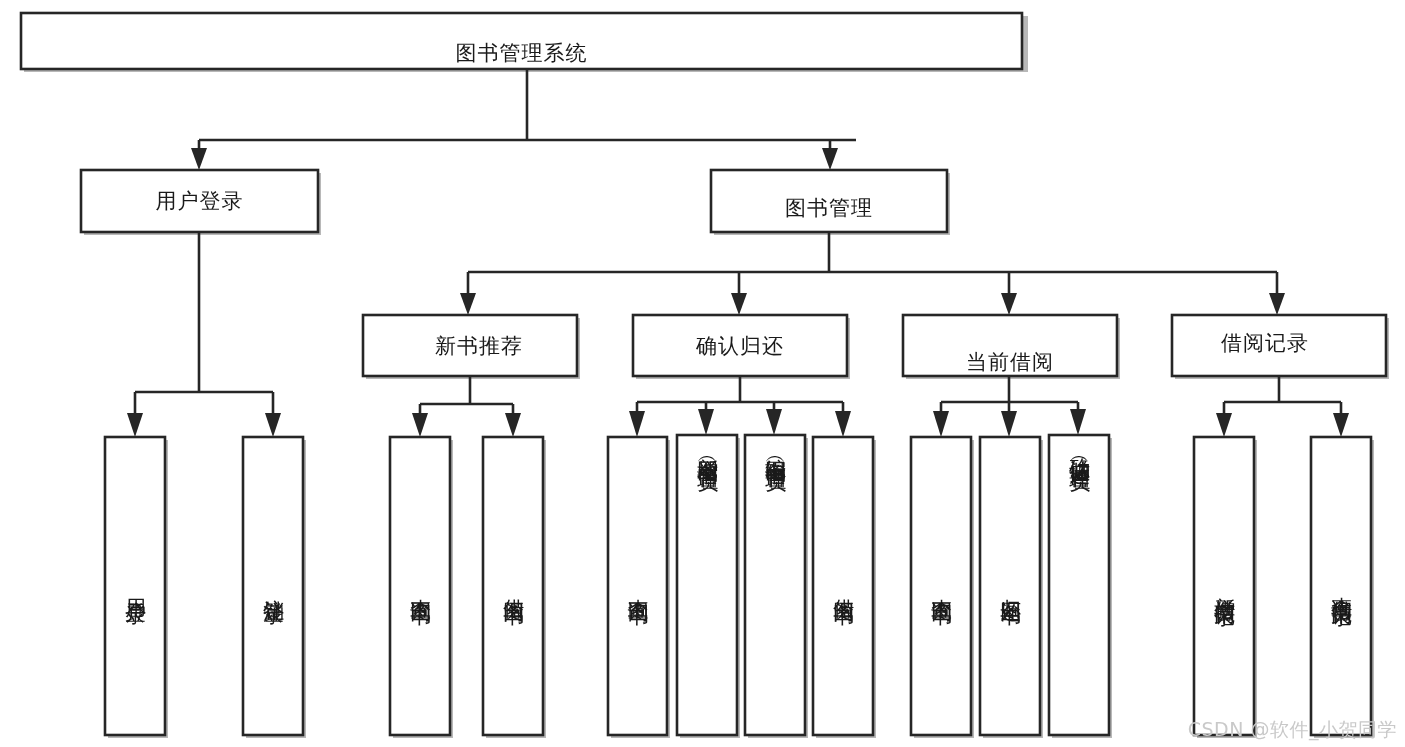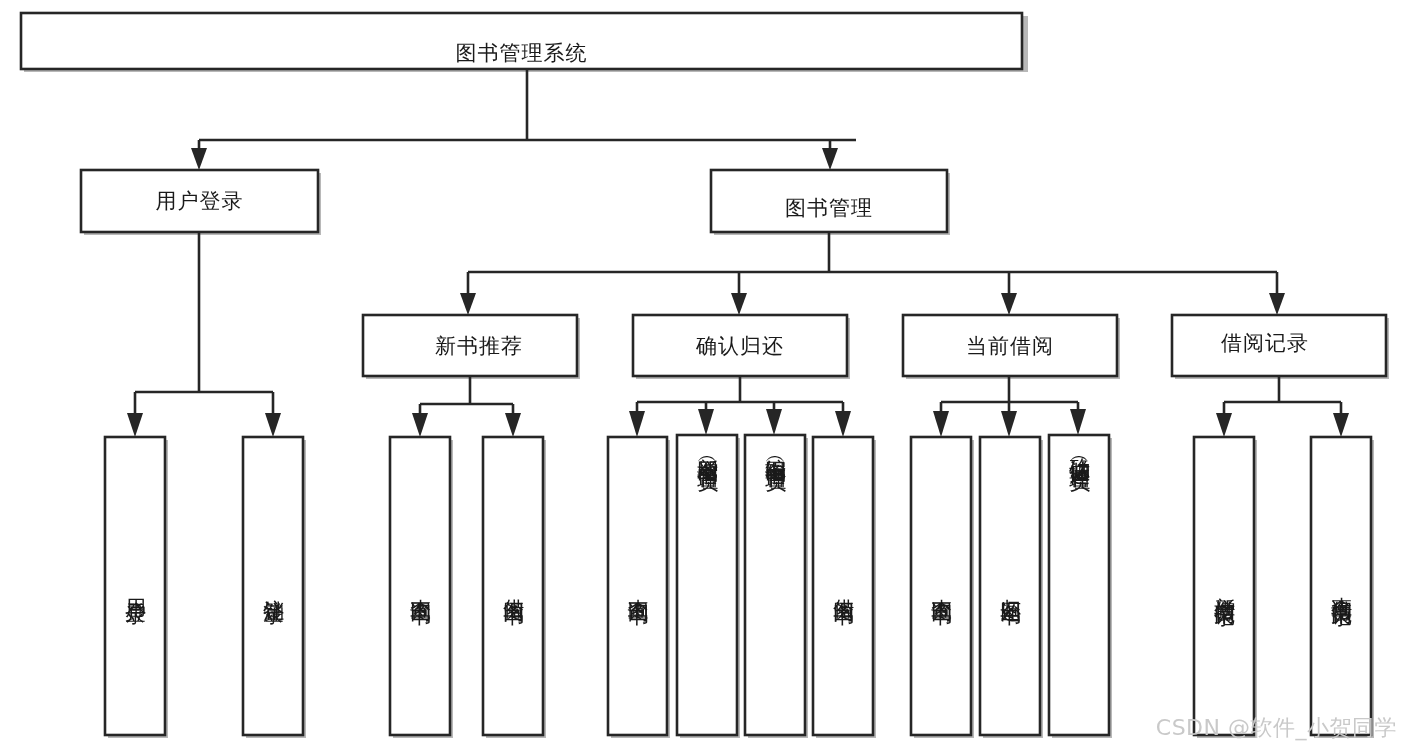--- a/index.html
+++ b/index.html
@@ -74,21 +74,21 @@
     font-size: 21px;
     color: #1a1a1a;
     white-space: nowrap;
     letter-spacing: 1px;
   }
   .watermark {
     position: absolute;
     right: 8px;
     bottom: 4px;
     font-family: "DejaVu Sans", "Liberation Sans", sans-serif;
-    font-size: 22px;
+    font-size: 19px;
     color: #c9c9c9;
     letter-spacing: 0.5px;
     white-space: nowrap;
     user-select: none;
   }
 </style>
 </head>
 <body>
 
 <div id="diagram-root">
@@ -268,21 +268,21 @@
   <div class="label-horiz-wrap" style="left:711px; top:170px; width:236px; height:76px;">
     <span class="label-horiz">图书管理</span>
   </div>
 
   <div class="label-horiz-wrap" style="left:363px; top:315px; width:232px; height:61px;">
     <span class="label-horiz">新书推荐</span>
   </div>
   <div class="label-horiz-wrap" style="left:633px; top:315px; width:214px; height:61px;">
     <span class="label-horiz">确认归还</span>
   </div>
-  <div class="label-horiz-wrap" style="left:903px; top:315px; width:214px; height:61px;">
+  <div class="label-horiz-wrap" style="left:903px; top:315px; width:214px; height:61px;align-items:flex-end;">
     <span class="label-horiz">当前借阅</span>
   </div>
   <div class="label-horiz-wrap" style="left:1172px; top:312px; width:186px; height:61px;">
     <span class="label-horiz">借阅记录</span>
   </div>
 
   <div class="label-vert-wrap" style="left:105px; top:437px; width:60px; height:298px;">
     <span class="label-vert">用户登录</span>
   </div>
   <div class="label-vert-wrap" style="left:243px; top:437px; width:60px; height:298px;">

